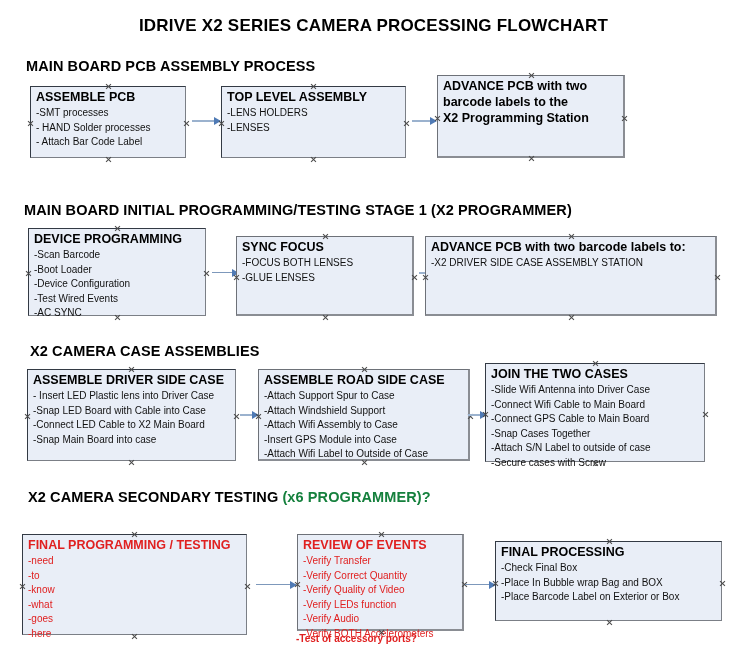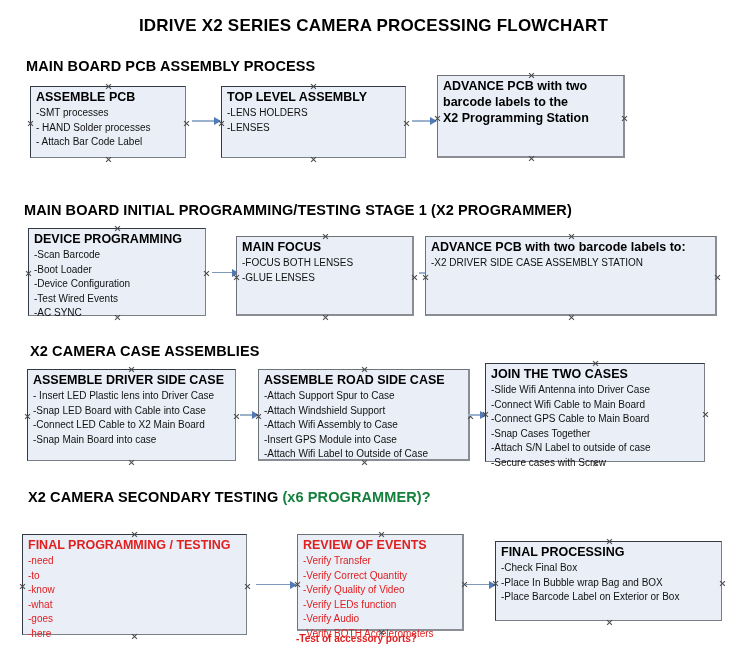--- a/index.html
+++ b/index.html
@@ -147,21 +147,21 @@
     <span class="handle" style="left:-4px;top:41px;"></span>
     <span class="handle" style="left:174px;top:41px;"></span>
     <span class="handle" style="left:85px;top:85px;"></span>
   </div>
 
   <div class="arrow thin" style="left:212px;top:272px;width:26px;">
       <span class="head"></span>
     </div>
 
   <div class="box shadow-heavy" style="left:236px;top:236px;width:178px;height:80px;">
-    <div class="box-title">MAIN FOCUS</div>
+    <div class="box-title">SYNC FOCUS</div>
     <div class="box-line">-FOCUS BOTH LENSES</div>
     <div class="box-line">-GLUE LENSES</div>
     <span class="handle" style="left:85px;top:-4px;"></span>
     <span class="handle" style="left:-4px;top:37px;"></span>
     <span class="handle" style="left:174px;top:37px;"></span>
     <span class="handle" style="left:85px;top:77px;"></span>
   </div>
 
   <div class="arrow" style="left:419px;top:272px;width:24px;">
       <span class="head"></span>

